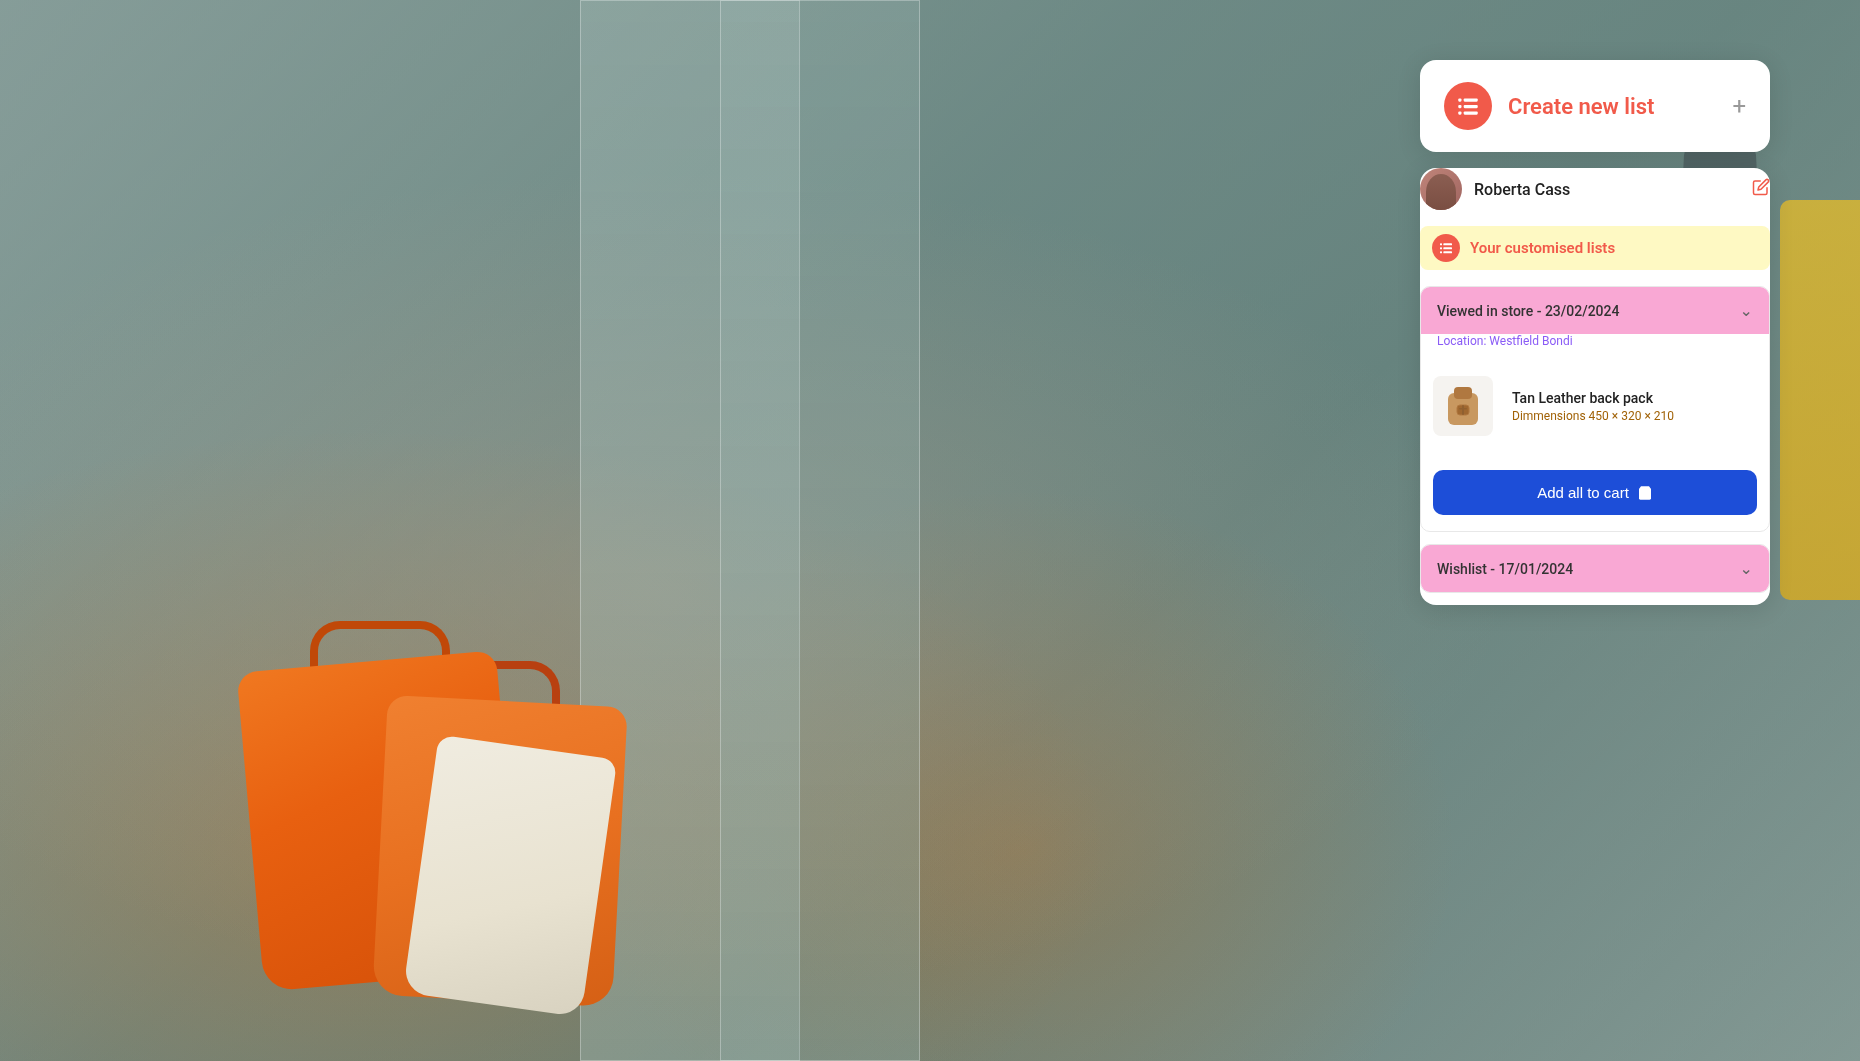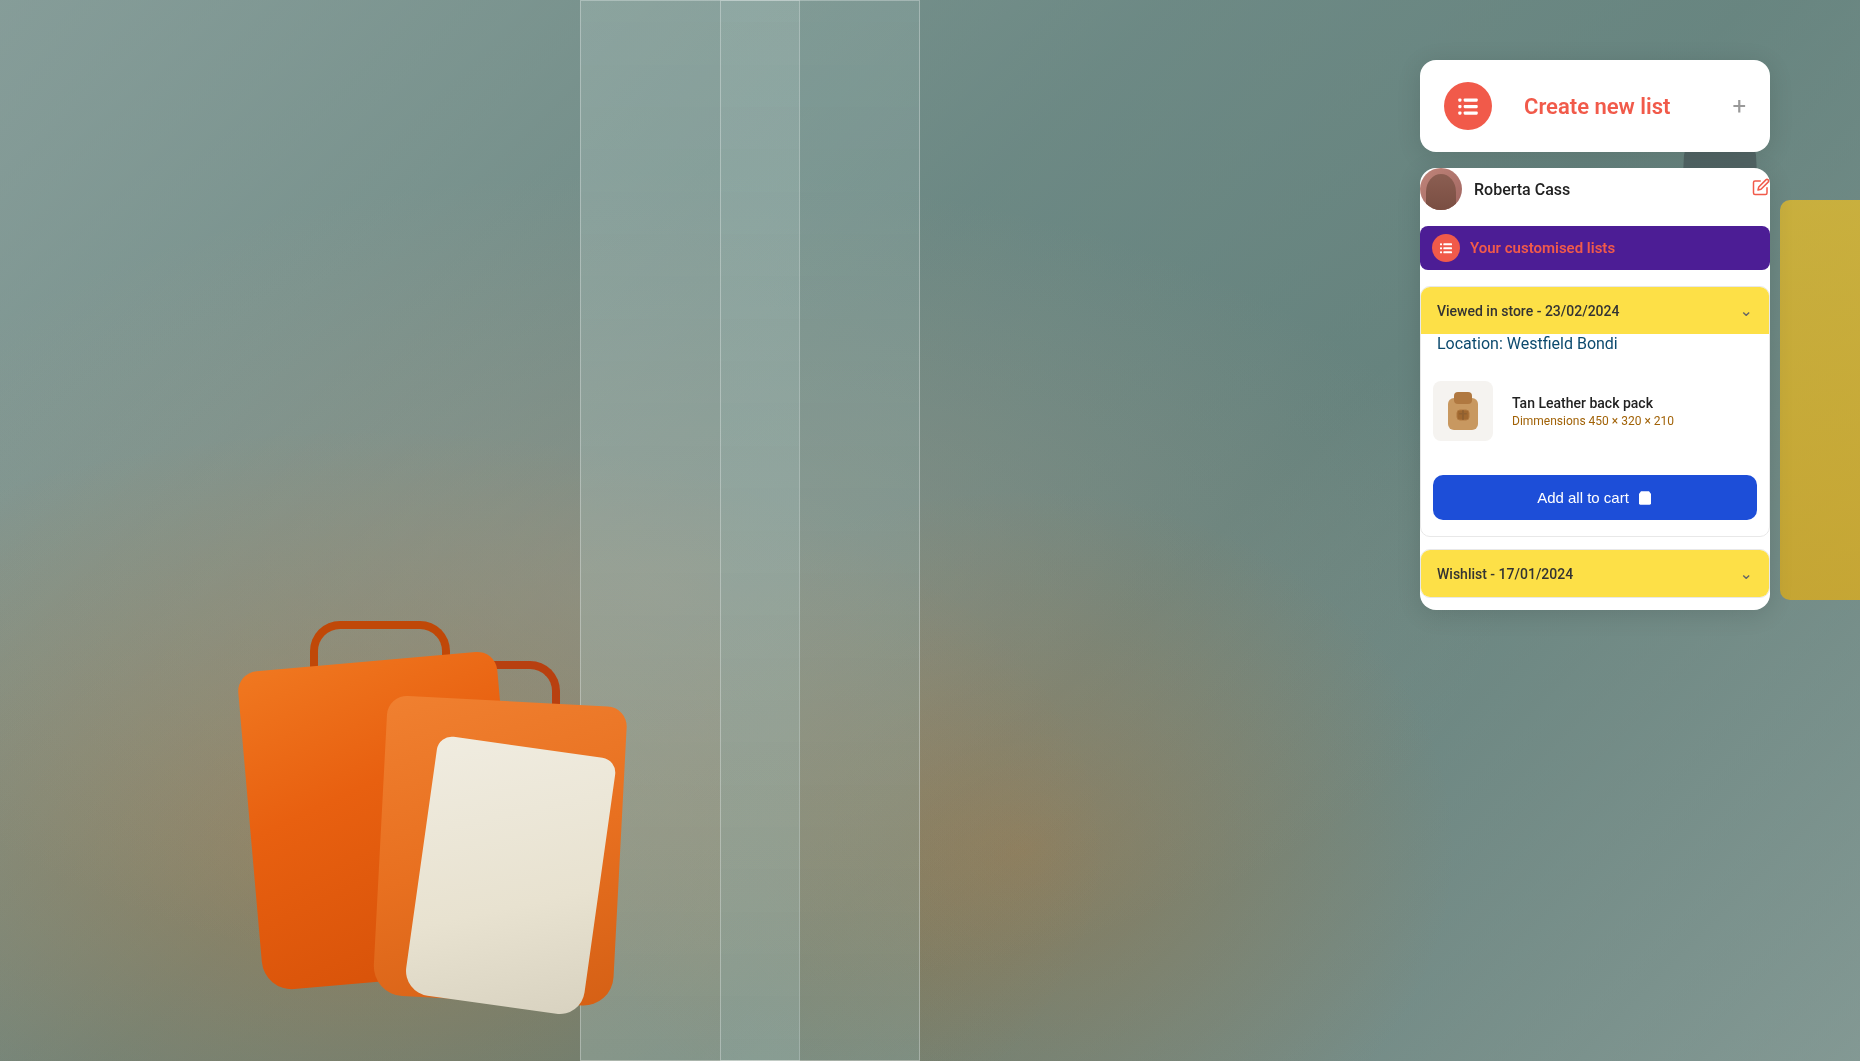--- a/index.html
+++ b/index.html
@@ -141,21 +141,21 @@
       gap: 16px;
     }
 
     
     .create-list-card {
       background: #fff;
       border-radius: 16px;
       padding: 22px 24px;
       display: flex;
       align-items: center;
-      gap: 32px;
+      gap: 16px;
       box-shadow: 0 4px 24px rgba(0,0,0,0.12);
     }
 
     .list-icon-circle {
       width: 48px;
       height: 48px;
       border-radius: 50%;
       background: #F15A4A;
       display: flex;
       align-items: center;
@@ -232,21 +232,21 @@
       cursor: pointer;
     }
 
     
     .customised-header {
       display: flex;
       align-items: center;
       gap: 10px;
       margin-bottom: 16px;
       padding: 8px 12px;
-      background: #4c1d95;
+      background: #fef9c3;
       border-radius: 8px;
     }
 
     .customised-icon {
       width: 28px;
       height: 28px;
       border-radius: 50%;
       background: #F15A4A;
       display: flex;
       align-items: center;
@@ -273,32 +273,32 @@
       margin-bottom: 12px;
       overflow: hidden;
     }
 
     .accordion-header {
       display: flex;
       align-items: center;
       justify-content: space-between;
       padding: 14px 16px;
       cursor: pointer;
-      background: #fde047;
+      background: #f9a8d4;
     }
 
     .accordion-title {
       font-size: 14px;
       font-weight: 500;
       color: #333;
     }
 
     .accordion-subtitle {
-      font-size: 16px;
-      color: #0c4a6e;
+      font-size: 12px;
+      color: #8b5cf6;
       padding: 0 16px 10px;
     }
 
     .chevron-icon {
       color: #666;
       font-size: 16px;
     }
 
     
     .product-list {

